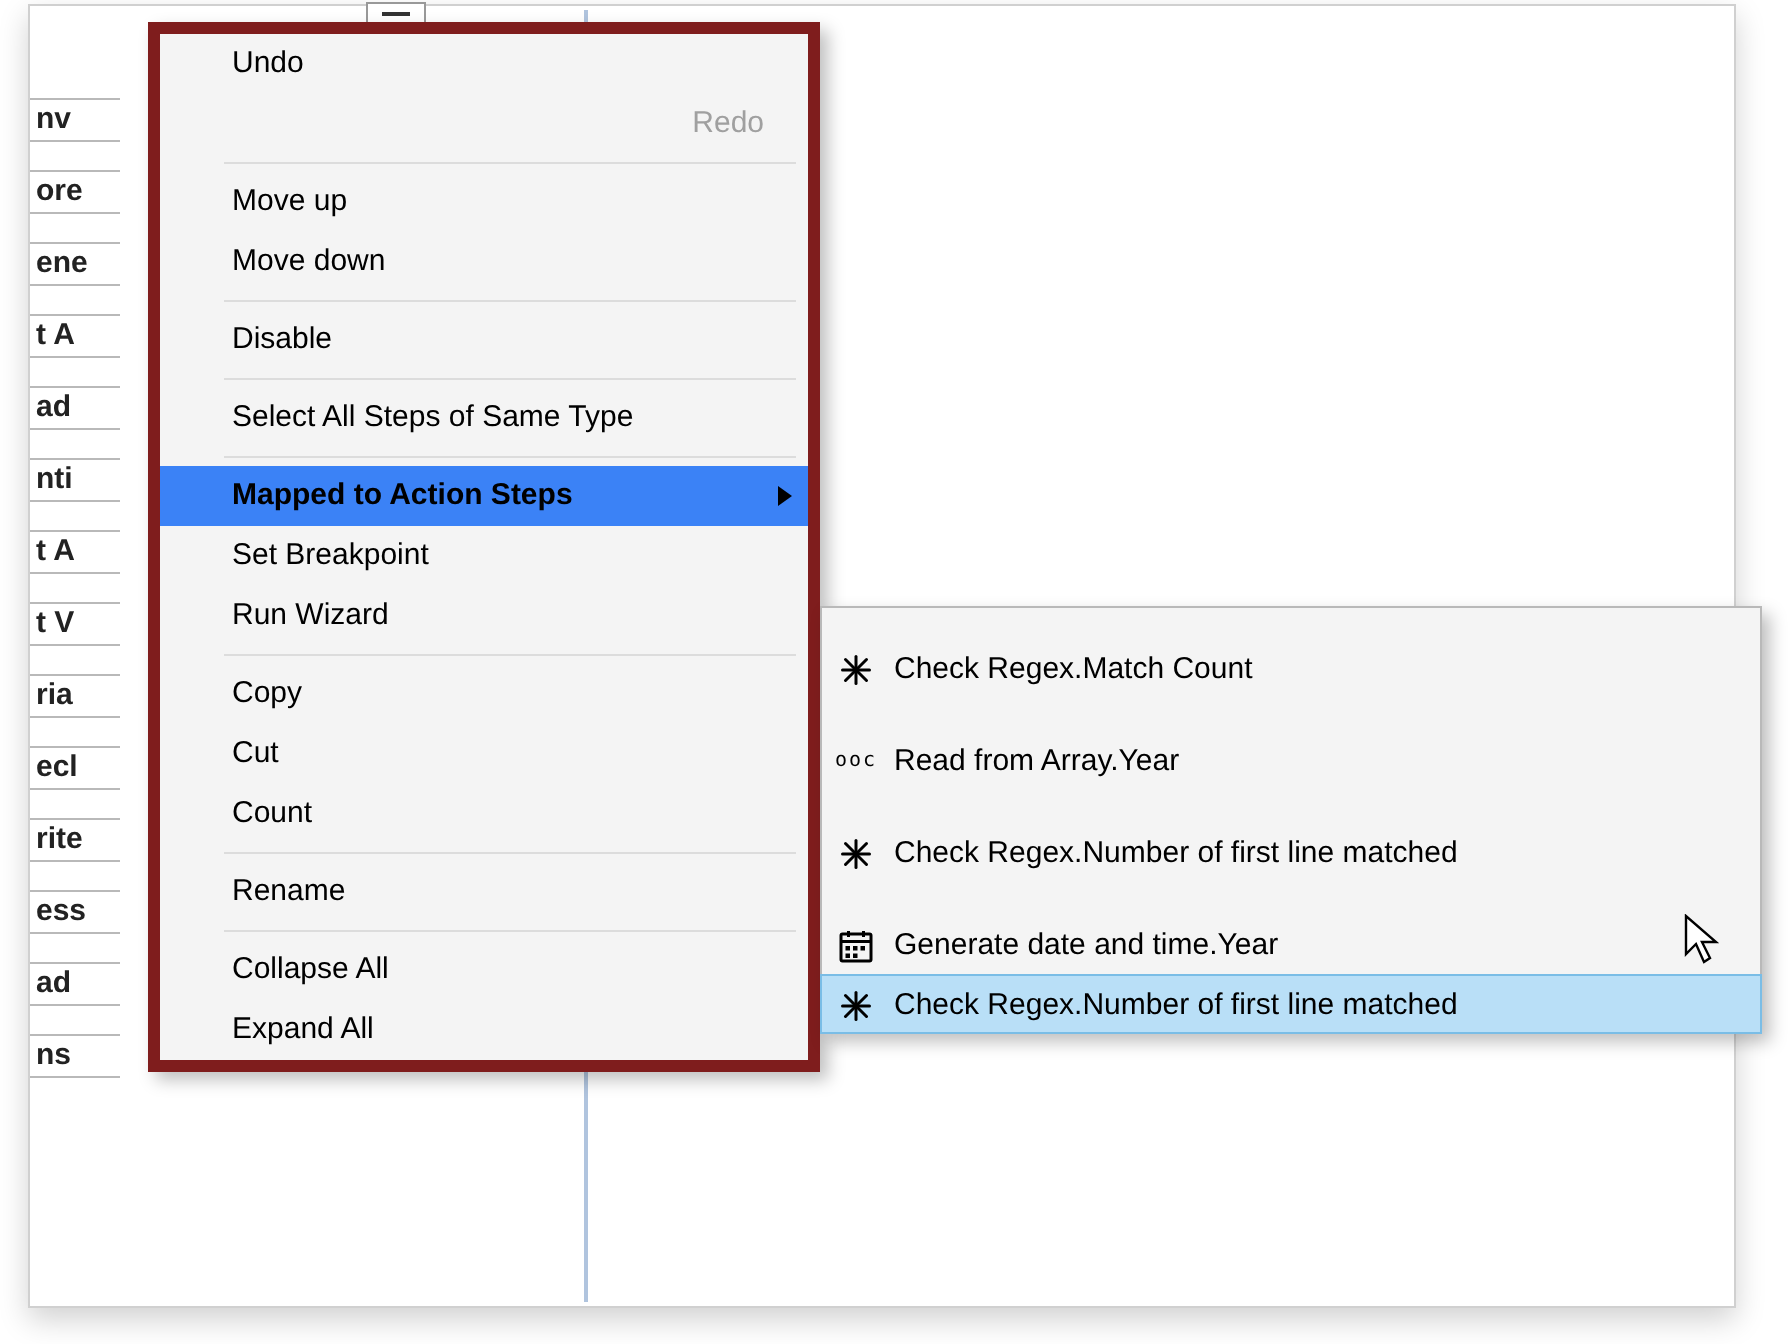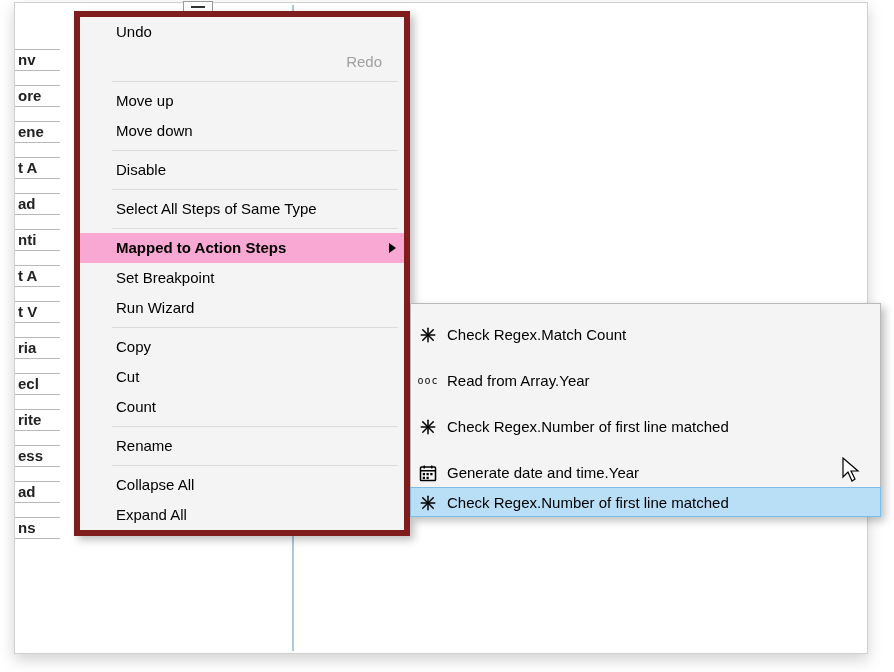--- a/index.html
+++ b/index.html
@@ -87,21 +87,21 @@
     .mi {
       height: 30px;
       line-height: 30px;
       padding-left: 36px;
       padding-right: 22px;
       white-space: nowrap;
       position: relative;
       cursor: default;
     }
     .mi.disabled { color: #a0a0a0; text-align: right; }
-    .mi.highlight { background: #f9a8d4; }
+    .mi.highlight { background: #3b82f6; }
     .sep {
       height: 1px;
       margin: 4px 6px 4px 32px;
       background: #dcdcdc;
     }
     .mi .arrow {
       position: absolute;
       right: 8px;
       top: 50%;
       transform: translateY(-50%);

